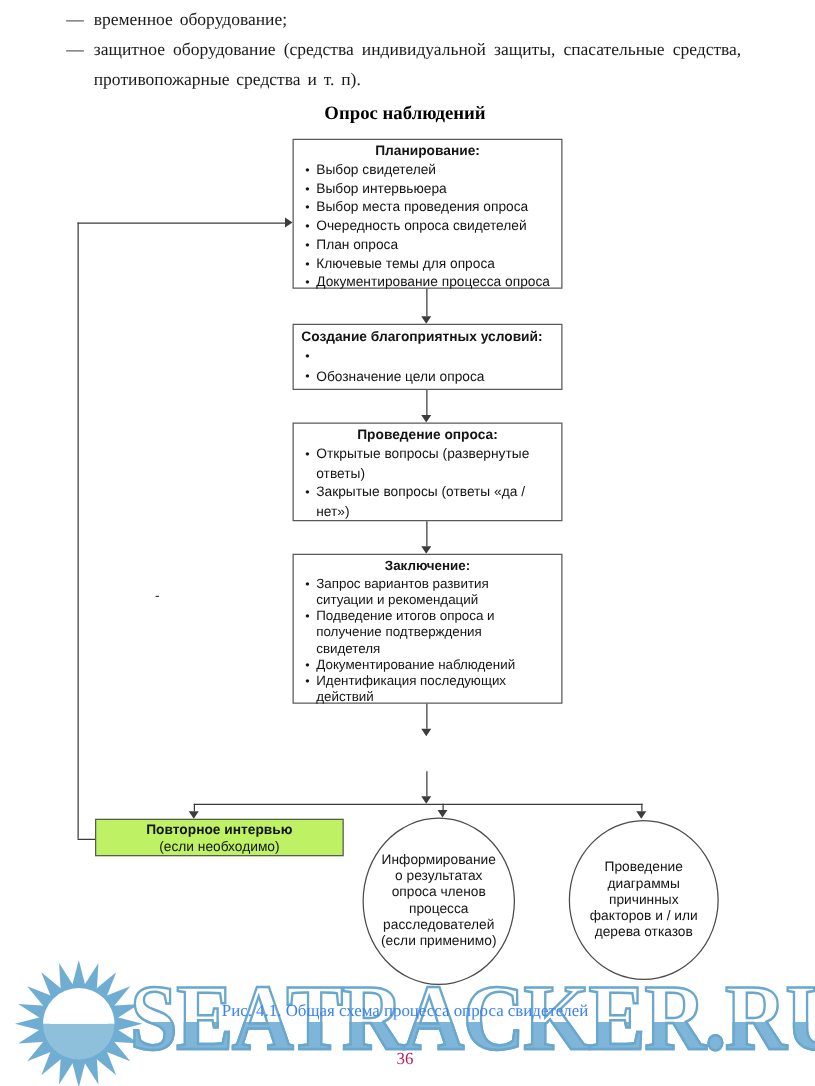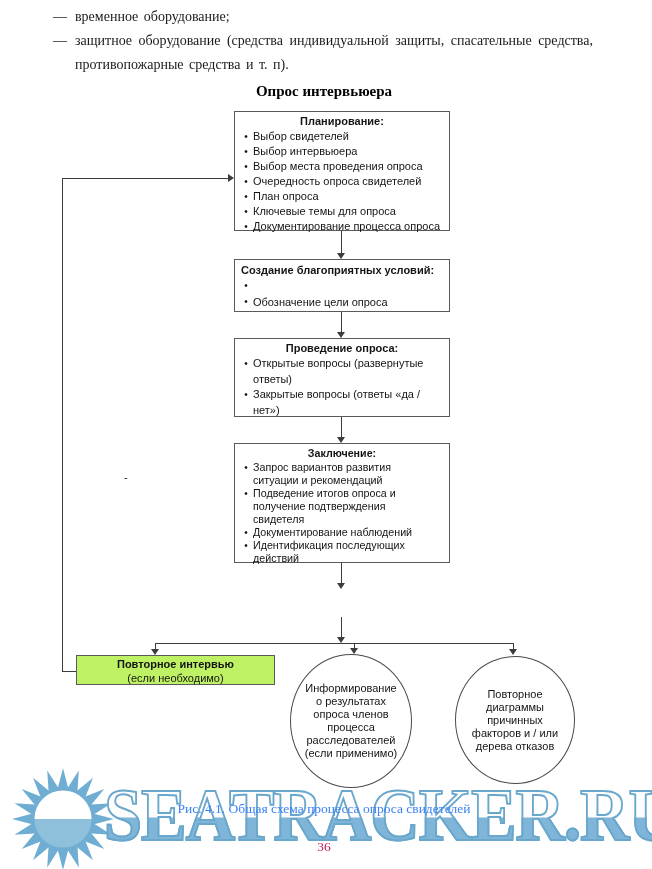--- a/index.html
+++ b/index.html
@@ -71,21 +71,21 @@
     <div class="bullet-row">
       <span class="dash">—</span>
       <span class="btext">временное оборудование;</span>
     </div>
     <div class="bullet-row">
       <span class="dash">—</span>
       <span class="btext">защитное оборудование (средства индивидуальной защиты, спасательные средства, противопожарные средства и т. п).</span>
     </div>
   </div>
 
-  <div class="dtitle">Опрос интервьюера</div>
+  <div class="dtitle">Опрос наблюдений</div>
 
   <div class="fbox" style="left:234px;top:111px;width:216px;height:120px;">
     <div class="hdr">Планирование:</div>
     <div class="row">
         <span class="b">•</span>
         <span class="t">Выбор свидетелей</span>
       </div>
     <div class="row">
         <span class="b">•</span>
         <span class="t">Выбор интервьюера</span>
@@ -198,21 +198,21 @@
       <div>о результатах</div>
       <div>опроса членов</div>
       <div>процесса</div>
       <div>расследователей</div>
       <div>(если применимо)</div>
     </div>
   </div>
 
   <div class="ell" style="left:455px;top:656px;width:120px;height:128px;">
     <div>
-      <div>Повторное</div>
+      <div>Проведение</div>
       <div>диаграммы</div>
       <div>причинных</div>
       <div>факторов и / или</div>
       <div>дерева отказов</div>
     </div>
   </div>
 
   <div class="stray">-</div>
 
   <div class="wm">

